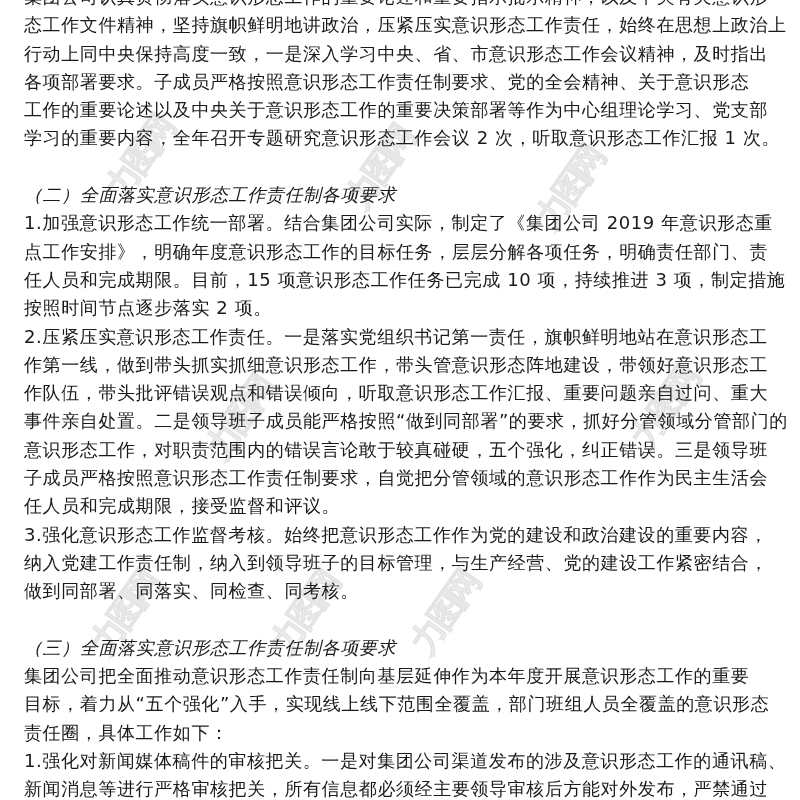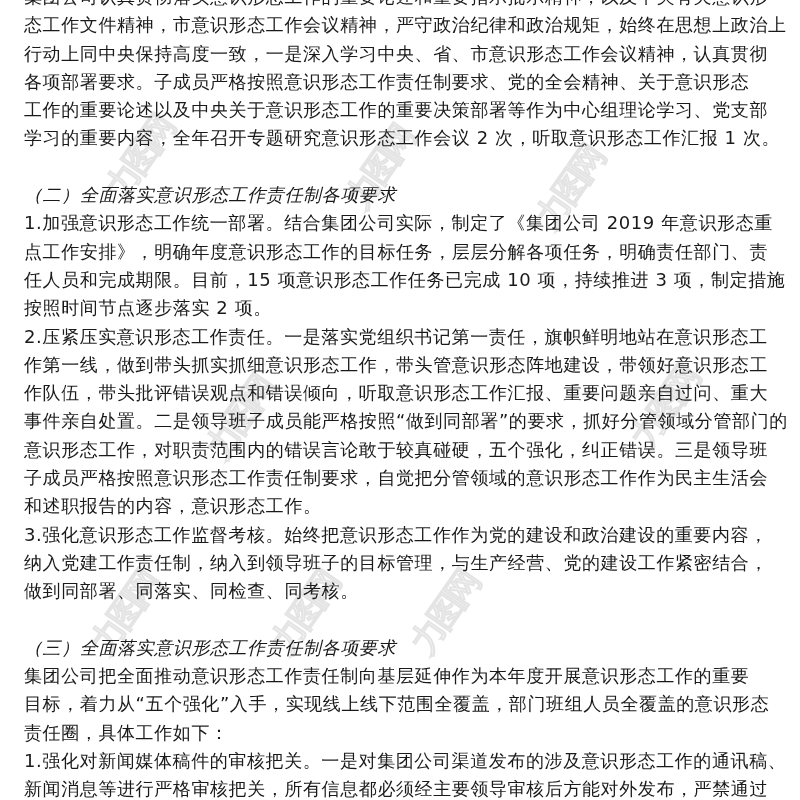--- a/index.html
+++ b/index.html
@@ -68,22 +68,22 @@
   <div class="watermark" style="left:195px; top:395px;">力图网</div>
   <div class="watermark" style="left:620px; top:385px;">力图网</div>
   <div class="watermark" style="left:80px; top:590px;">力图网</div>
   <div class="watermark" style="left:400px; top:590px;">力图网</div>
   <div class="watermark" style="left:260px; top:590px;">力图网</div>
 
   <div class="doc">
 
     <div>
       <span class="line">集团公司认真贯彻落实意识形态工作的重要论述和重要指示批示精神，以及中央有关意识形</span>
-      <span class="line">态工作文件精神，市意识形态工作会议精神，严守政治纪律和政治规矩，始终在思想上政治上</span>
-      <span class="line">行动上同中央保持高度一致，一是深入学习中央、省、市意识形态工作会议精神，认真贯彻</span>
+      <span class="line">态工作文件精神，坚持旗帜鲜明地讲政治，压紧压实意识形态工作责任，始终在思想上政治上</span>
+      <span class="line">行动上同中央保持高度一致，一是深入学习中央、省、市意识形态工作会议精神，及时指出</span>
       <span class="line">各项部署要求。子成员严格按照意识形态工作责任制要求、党的全会精神、关于意识形态</span>
       <span class="line">工作的重要论述以及中央关于意识形态工作的重要决策部署等作为中心组理论学习、党支部</span>
       <span class="line">学习的重要内容，全年召开专题研究意识形态工作会议 2 次，听取意识形态工作汇报 1 次。</span>
     </div>
 
     <span class="line blank"></span>
 
     <span class="line heading">（二）全面落实意识形态工作责任制各项要求</span>
 
     <div>
@@ -93,21 +93,21 @@
       <span class="line">按照时间节点逐步落实 2 项。</span>
     </div>
 
     <div>
       <span class="line">2.压紧压实意识形态工作责任。一是落实党组织书记第一责任，旗帜鲜明地站在意识形态工</span>
       <span class="line">作第一线，做到带头抓实抓细意识形态工作，带头管意识形态阵地建设，带领好意识形态工</span>
       <span class="line">作队伍，带头批评错误观点和错误倾向，听取意识形态工作汇报、重要问题亲自过问、重大</span>
       <span class="line">事件亲自处置。二是领导班子成员能严格按照“做到同部署”的要求，抓好分管领域分管部门的</span>
       <span class="line">意识形态工作，对职责范围内的错误言论敢于较真碰硬，五个强化，纠正错误。三是领导班</span>
       <span class="line">子成员严格按照意识形态工作责任制要求，自觉把分管领域的意识形态工作作为民主生活会</span>
-      <span class="line">和述职报告的内容，意识形态工作。</span>
+      <span class="line">任人员和完成期限，接受监督和评议。</span>
     </div>
 
     <div>
       <span class="line">3.强化意识形态工作监督考核。始终把意识形态工作作为党的建设和政治建设的重要内容，</span>
       <span class="line">纳入党建工作责任制，纳入到领导班子的目标管理，与生产经营、党的建设工作紧密结合，</span>
       <span class="line">做到同部署、同落实、同检查、同考核。</span>
     </div>
 
     <span class="line blank"></span>
 

